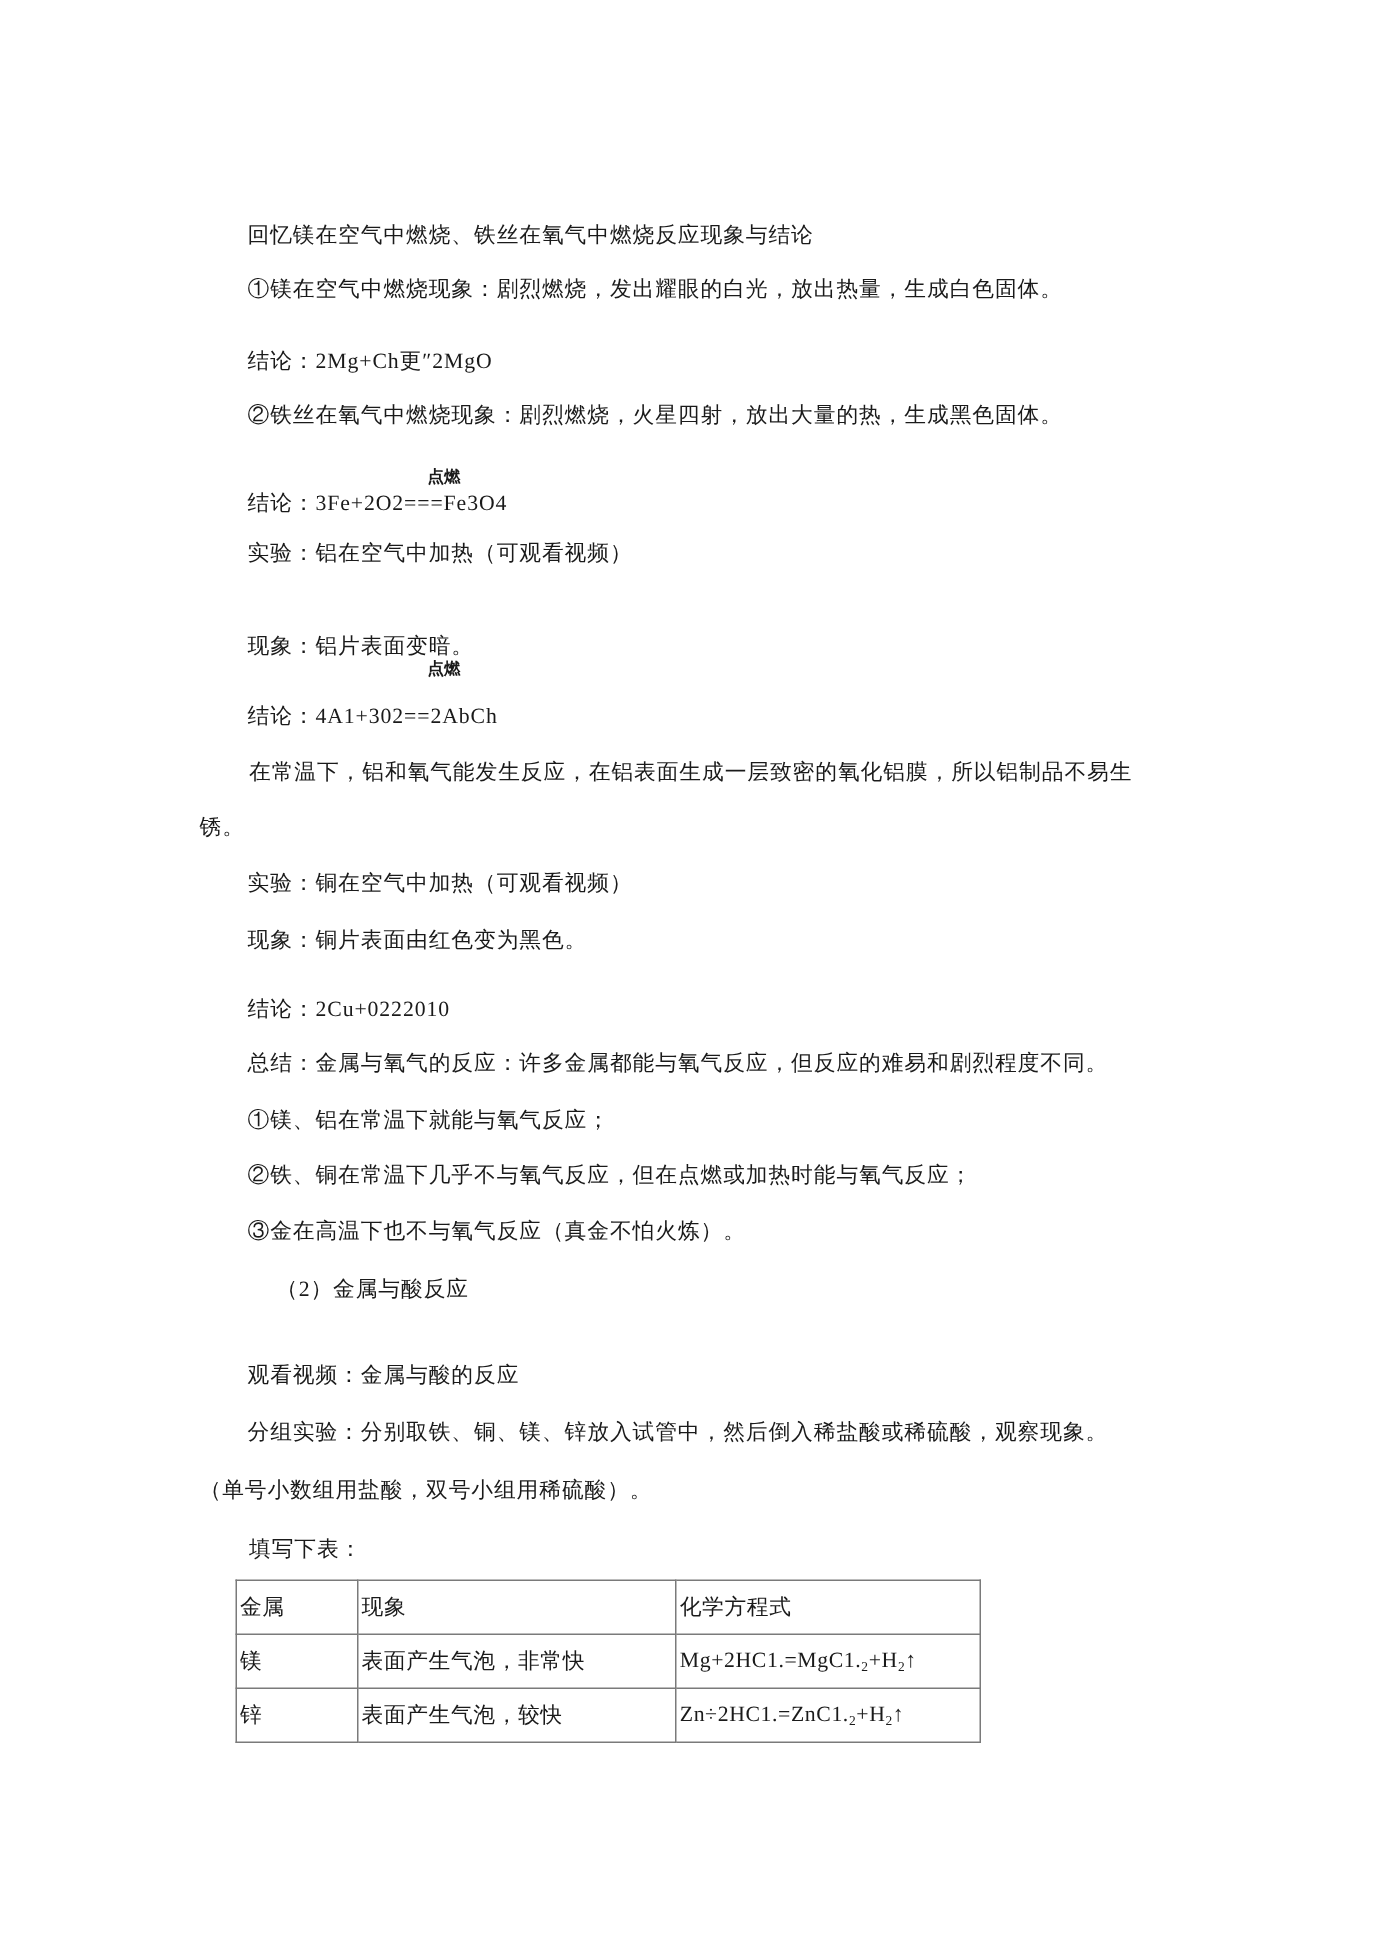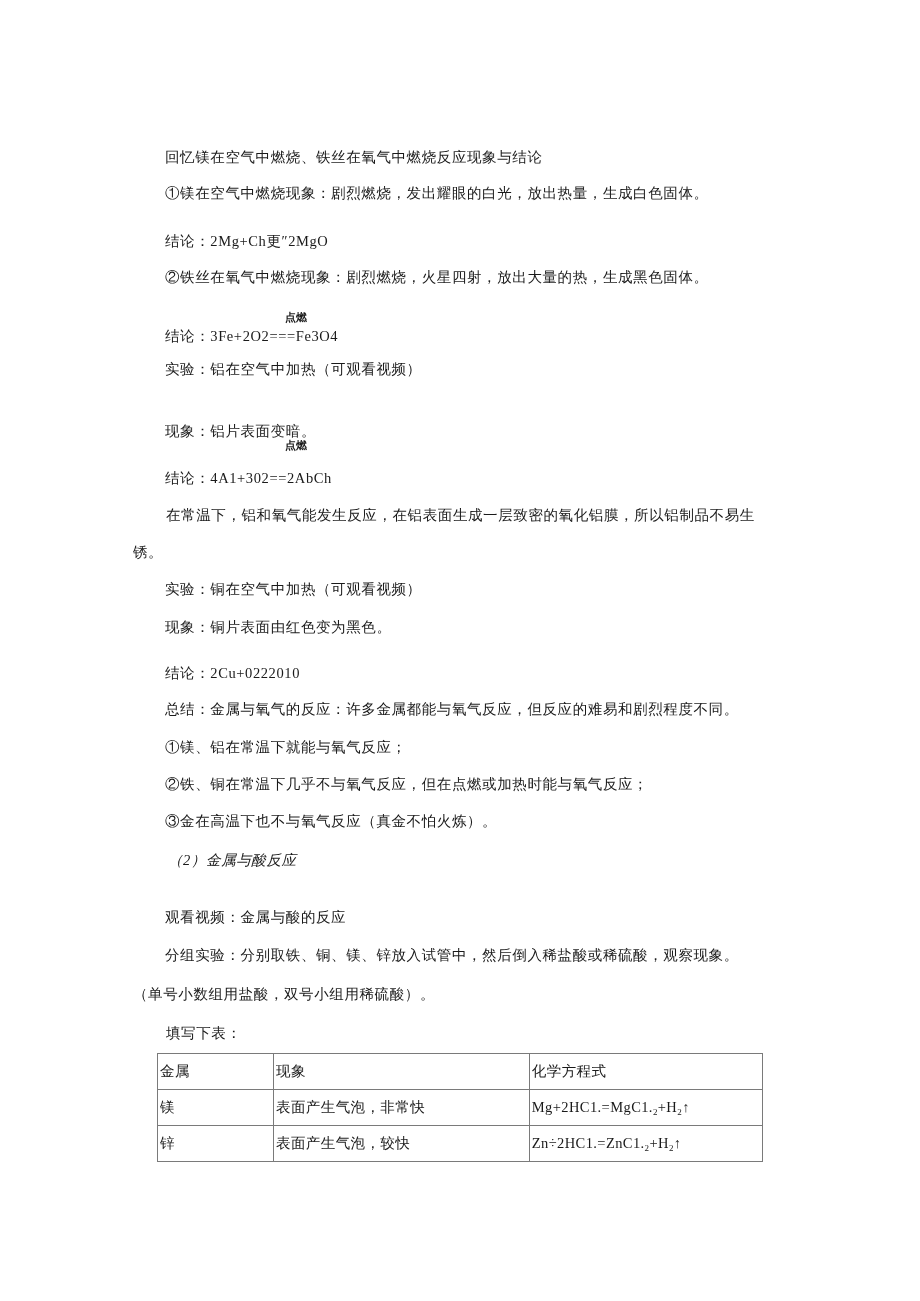--- a/index.html
+++ b/index.html
@@ -13,21 +13,21 @@
     position: absolute; white-space: nowrap;
     font-size: 14.5px; line-height: 18px; letter-spacing: 0.6px;
   }
   .cond {
     position: absolute; white-space: nowrap;
     font-family: "DejaVu Sans", "Liberation Sans", sans-serif;
     font-size: 11px; font-weight: bold; line-height: 14px;
   }
   table.rx {
     position: absolute; left: 157px; top: 1053px;
-    width: 606px; border-collapse: collapse;
+    width: 497px; border-collapse: collapse;
     font-size: 14.5px;
   }
   table.rx td {
     border: 1.5px solid #7a7a7a;
     height: 35px; padding: 0 0 0 2px; vertical-align: middle;
     white-space: nowrap; letter-spacing: 0.4px;
   }
   table.rx td.c1 { width: 114px; }
   table.rx td.c2 { width: 254px; margin-left: 33px; }
   table.rx td.c3 { width: 231px; }
@@ -57,21 +57,21 @@
 
   <div class="line" style="left:165px; top:580px;">实验：铜在空气中加热（可观看视频）</div>
   <div class="line" style="left:165px; top:618px;">现象：铜片表面由红色变为黑色。</div>
   <div class="line" style="left:165px; top:664px;">结论：2Cu+0222010</div>
 
   <div class="line" style="left:165px; top:700px;">总结：金属与氧气的反应：许多金属都能与氧气反应，但反应的难易和剧烈程度不同。</div>
   <div class="line" style="left:165px; top:738px;">①镁、铝在常温下就能与氧气反应；</div>
   <div class="line" style="left:165px; top:775px;text-align:center;">②铁、铜在常温下几乎不与氧气反应，但在点燃或加热时能与氧气反应；</div>
   <div class="line" style="left:165px; top:812px;">③金在高温下也不与氧气反应（真金不怕火炼）。</div>
 
-  <div class="line" style="left:168px; top:851px;font-style:italic;">（2）金属与酸反应</div>
+  <div class="line" style="left:184px; top:851px;">（2）金属与酸反应</div>
 
   <div class="line" style="left:165px; top:908px;">观看视频：金属与酸的反应</div>
   <div class="line" style="left:165px; top:946px;">分组实验：分别取铁、铜、镁、锌放入试管中，然后倒入稀盐酸或稀硫酸，观察现象。</div>
   <div class="line" style="left:133px; top:985px;">（单号小数组用盐酸，双号小组用稀硫酸）。</div>
   <div class="line" style="left:166px; top:1024px;">填写下表：</div>
 
   <table class="rx">
     <tbody>
         <tr>
       <td class="c1">金属</td>

